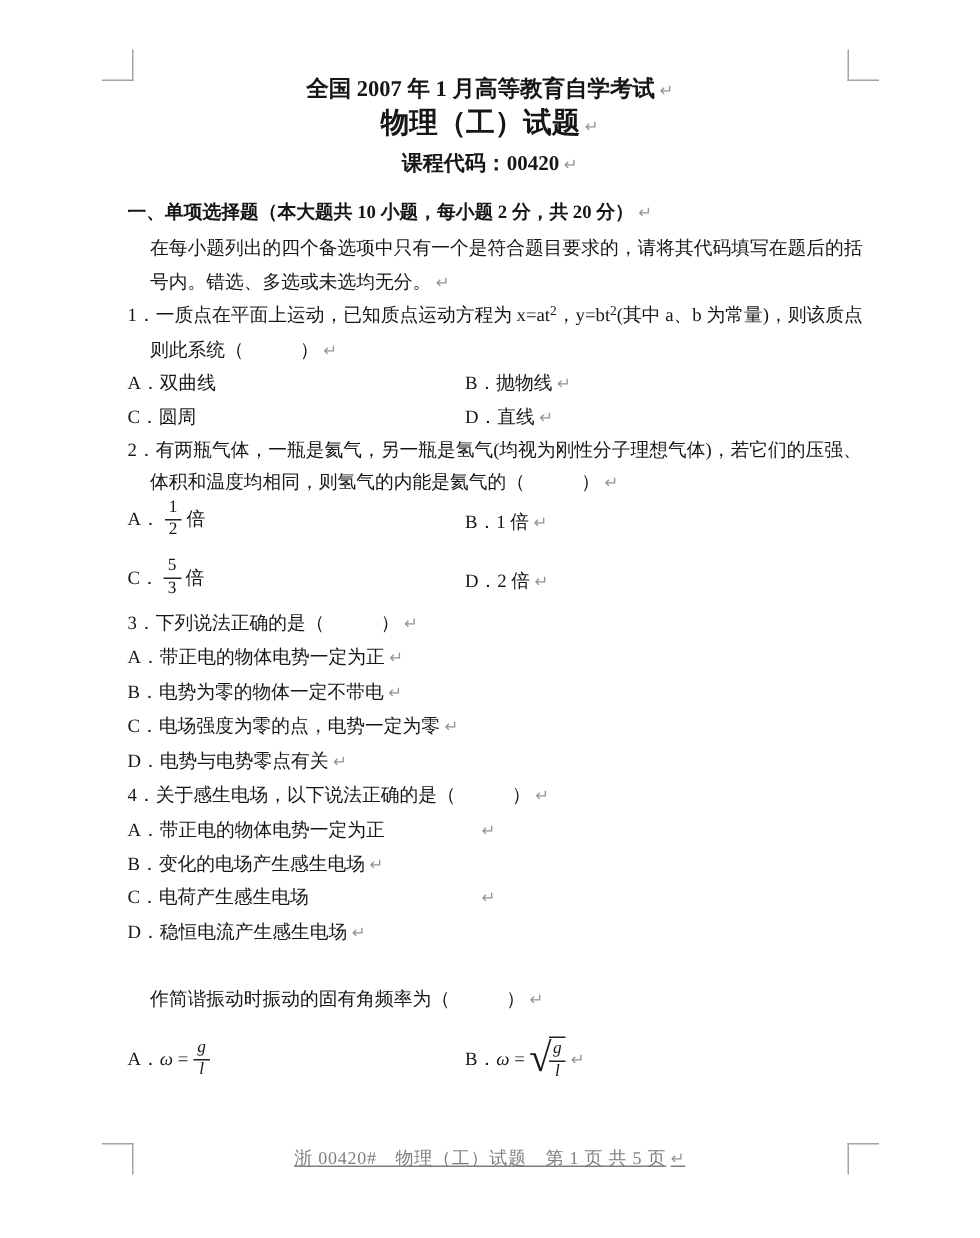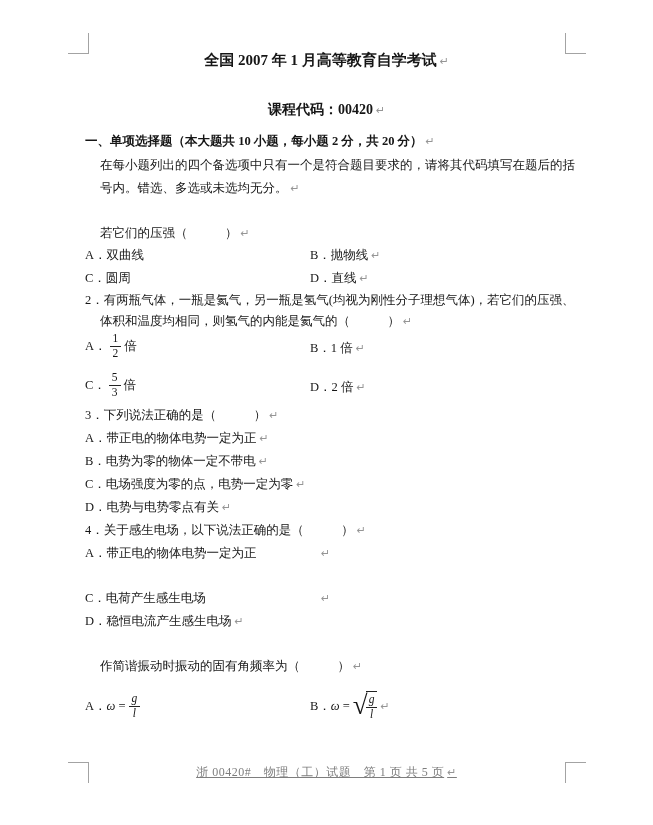--- a/index.html
+++ b/index.html
@@ -37,27 +37,29 @@
 <body>
 
 <div class="page">
 
   <div class="crop crop-tl"></div>
   <div class="crop crop-tr"></div>
   <div class="crop crop-bl"></div>
   <div class="crop crop-br"></div>
 
   <div class="line center bold t1" style="top:52px"><span>全国 2007 年 1 月高等教育自学考试</span><span class="pilcrow">↵</span></div>
+  <div class="line center bold t2" style="top:74px"><span>物理（工）试题</span><span class="pilcrow">↵</span></div>
   <div class="line center bold t3" style="top:101px"><span>课程代码：00420</span><span class="pilcrow">↵</span></div>
 
   <div class="line bold" style="left:85px;top:133px"><span>一、单项选择题（本大题共 10 小题，每小题 2 分，共 20 分）</span><span class="pilcrow">↵</span></div>
   <div class="line" style="left:100px;top:157px">在每小题列出的四个备选项中只有一个是符合题目要求的，请将其代码填写在题后的括</div>
   <div class="line" style="left:100px;top:180px"><span>号内。错选、多选或未选均无分。</span><span class="pilcrow">↵</span></div>
 
-  <div class="line" style="left:100px;top:225px"><span>若它们的压强（　　　）</span><span class="pilcrow">↵</span></div>
+  <div class="line" style="left:85px;top:202px"><span>1．一质点在平面上运动，已知质点运动方程为 x=at</span><span class="sup">2</span><span>，y=bt</span><span class="sup">2</span><span>(其中 a、b 为常量)，则该质点</span></div>
+  <div class="line" style="left:100px;top:225px"><span>则此系统（　　　）</span><span class="pilcrow">↵</span></div>
   <div class="line" style="left:85px;top:247px">A．双曲线</div>
   <div class="line" style="left:310px;top:247px"><span>B．抛物线</span><span class="pilcrow">↵</span></div>
   <div class="line" style="left:85px;top:270px">C．圆周</div>
   <div class="line" style="left:310px;top:270px"><span>D．直线</span><span class="pilcrow">↵</span></div>
 
   <div class="line" style="left:85px;top:292px">2．有两瓶气体，一瓶是氦气，另一瓶是氢气(均视为刚性分子理想气体)，若它们的压强、</div>
   <div class="line" style="left:100px;top:313px"><span>体积和温度均相同，则氢气的内能是氦气的（　　　）</span><span class="pilcrow">↵</span></div>
   <div class="opt-row" style="left:85px;top:332px;height:28px">
       <span>A．</span>
       <span class="frac">
@@ -78,20 +80,21 @@
   <div class="line" style="left:310px;top:379px"><span>D．2 倍</span><span class="pilcrow">↵</span></div>
 
   <div class="line" style="left:85px;top:407px"><span>3．下列说法正确的是（　　　）</span><span class="pilcrow">↵</span></div>
   <div class="line" style="left:85px;top:430px"><span>A．带正电的物体电势一定为正</span><span class="pilcrow">↵</span></div>
   <div class="line" style="left:85px;top:453px"><span>B．电势为零的物体一定不带电</span><span class="pilcrow">↵</span></div>
   <div class="line" style="left:85px;top:476px"><span>C．电场强度为零的点，电势一定为零</span><span class="pilcrow">↵</span></div>
   <div class="line" style="left:85px;top:499px"><span>D．电势与电势零点有关</span><span class="pilcrow">↵</span></div>
 
   <div class="line" style="left:85px;top:522px"><span>4．关于感生电场，以下说法正确的是（　　　）</span><span class="pilcrow">↵</span></div>
   <div class="line" style="left:85px;top:545px"><span>A．带正电的物体电势一定为正</span><span class="pilcrow q4mark">↵</span></div>
+  <div class="line" style="left:85px;top:568px"><span>B．变化的电场产生感生电场</span><span class="pilcrow">↵</span></div>
   <div class="line" style="left:85px;top:590px"><span>C．电荷产生感生电场</span><span class="pilcrow q4mark">↵</span></div>
   <div class="line" style="left:85px;top:613px"><span>D．稳恒电流产生感生电场</span><span class="pilcrow">↵</span></div>
 
   <div class="line" style="left:100px;top:658px"><span>作简谐振动时振动的固有角频率为（　　　）</span><span class="pilcrow">↵</span></div>
 
   <div class="opt-row" style="left:85px;top:689px;height:34px"><span>A．</span><span class="math">ω</span>&nbsp;<span>=</span><span class="frac math">
         <span class="fnum">g</span>
         <span class="fden">l</span>
       </span></div>
 

